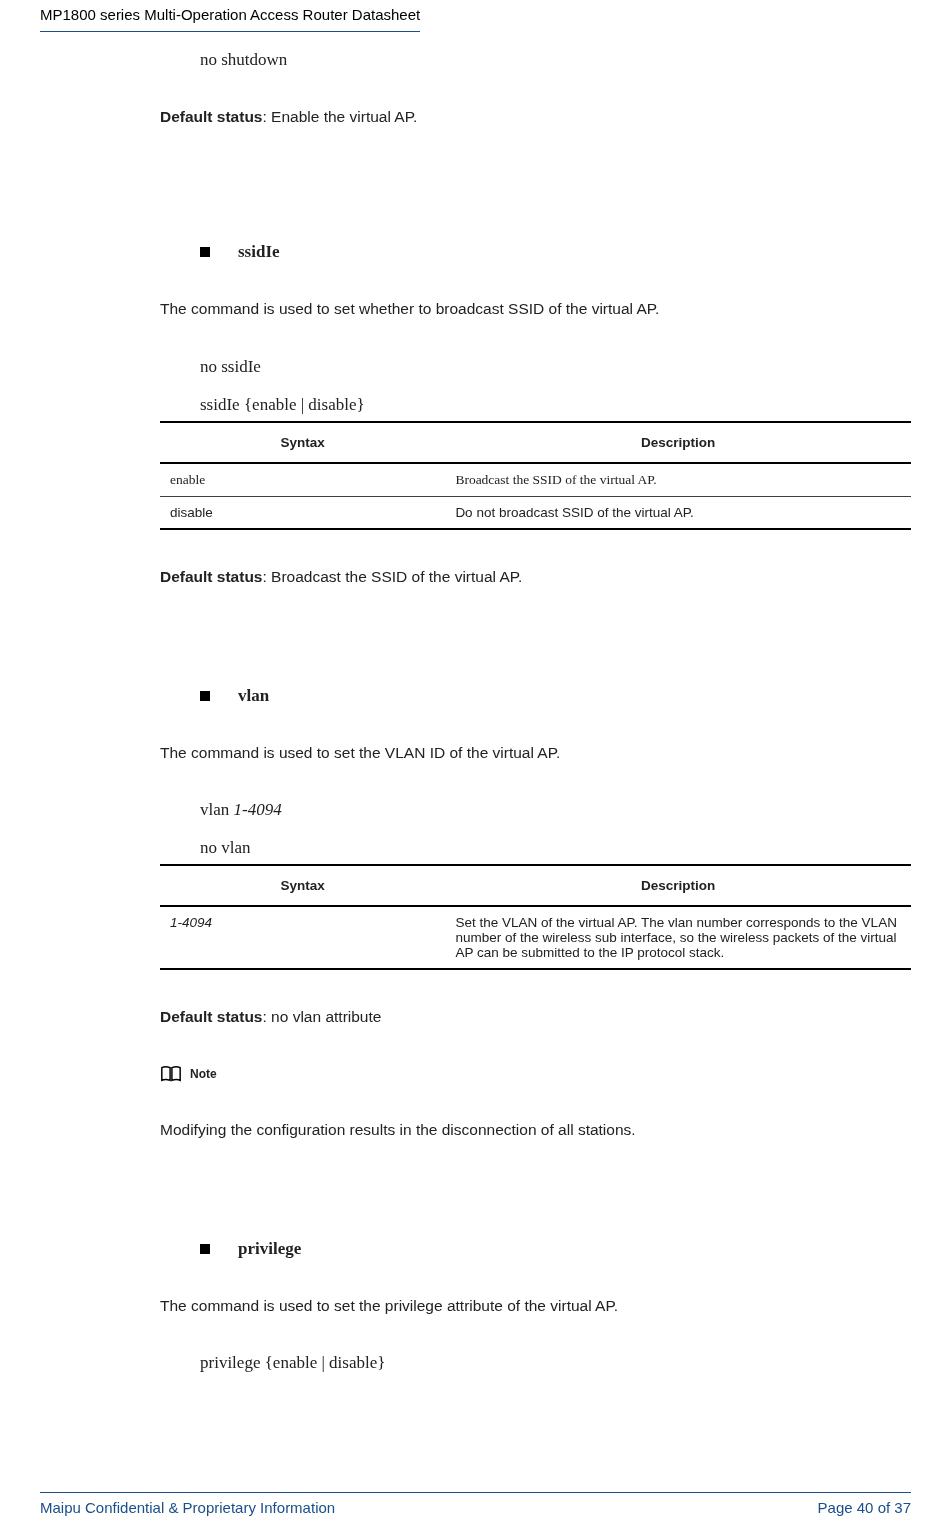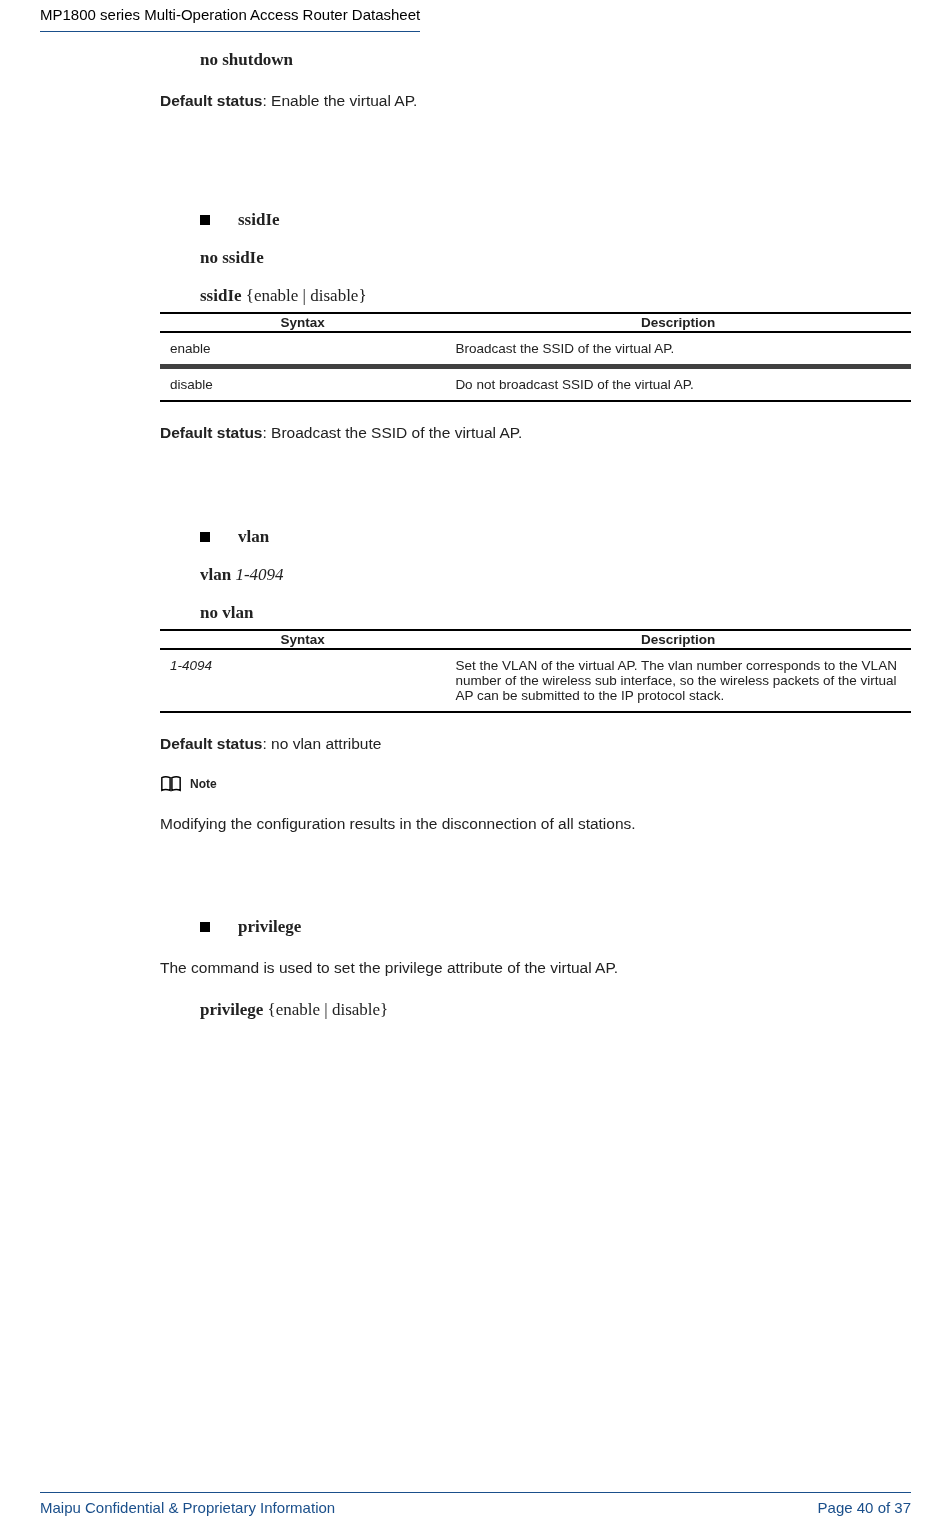--- a/index.html
+++ b/index.html
@@ -34,29 +34,29 @@
   }
   .bold-label {
     font-family: Verdana, Arial, sans-serif;
     font-weight: bold;
     font-size: 15.5px;
   }
   .body-text {
     font-family: Verdana, Arial, sans-serif;
     font-size: 15.5px;
     line-height: 1.7;
-    margin: 18px 0;
+    margin: 34px 0;
     color: #222;
   }
   .cmd-line {
     font-family: "Times New Roman", serif;
     font-size: 17px;
     margin: 18px 0 6px 40px;
   }
-  .cmd-line .cmd-bold { font-weight: bold; }
+  .cmd-line .cmd-bold { font-weight: normal; }
   .cmd-line .cmd-ital { font-style: italic; }
   .bullet-row {
     display: flex;
     align-items: center;
     margin: 8px 0 6px 40px;
     font-family: "Times New Roman", serif;
     font-size: 17px;
     font-weight: bold;
   }
   .bullet-square {
@@ -69,34 +69,35 @@
   table.syntax {
     width: 100%;
     border-collapse: collapse;
     font-family: Verdana, Arial, sans-serif;
     font-size: 13.5px;
     margin: 4px 0 10px 0;
   }
   table.syntax th {
     font-weight: bold;
     text-align: center;
-    padding: 1px 10px;
+    padding: 12px 10px;
     border-top: 2px solid #000;
     border-bottom: 2px solid #000;
   }
   table.syntax td {
     padding: 8px 10px;
     vertical-align: top;
     text-align: left;
   }
   table.syntax tbody tr:last-child td {
     border-bottom: 2px solid #000;
   }
   table.syntax tbody tr.mid td {
-    border-bottom: 5px solid #404040;
+    border-bottom: 1px solid #404040;
+    font-family: Liberation Serif, serif;
   }
   .col-syntax { width: 38%; }
   .col-desc   { width: 62%; }
   .ital { font-style: italic; }
   .note-row {
     display: flex;
     align-items: center;
     margin: 18px 0 6px 0;
   }
   .note-icon {
@@ -147,20 +148,21 @@
     <div class="body-text">
       <span class="bold-label">Default status</span><span>: Enable the virtual AP.</span>
     </div>
 
     <div class="spacer-lg"></div>
 
     <div class="bullet-row">
       <span class="bullet-square"></span>
       <span>ssidIe</span>
     </div>
+    <div class="body-text">The command is used to set whether to broadcast SSID of the virtual AP.</div>
     <div class="cmd-line">
       <span class="cmd-bold">no ssidIe</span>
     </div>
     <div class="cmd-line">
       <span class="cmd-bold">ssidIe </span><span>{enable | disable}</span>
     </div>
 
     <table class="syntax">
       <thead>
         <tr>
@@ -183,20 +185,21 @@
     <div class="body-text">
       <span class="bold-label">Default status</span><span>: Broadcast the SSID of the virtual AP.</span>
     </div>
 
     <div class="spacer-md"></div>
 
     <div class="bullet-row">
       <span class="bullet-square"></span>
       <span>vlan</span>
     </div>
+    <div class="body-text">The command is used to set the VLAN ID of the virtual AP.</div>
     <div class="cmd-line">
       <span class="cmd-bold">vlan </span><span class="cmd-ital">1-4094</span>
     </div>
     <div class="cmd-line">
       <span class="cmd-bold">no vlan</span>
     </div>
 
     <table class="syntax">
       <thead>
         <tr>

